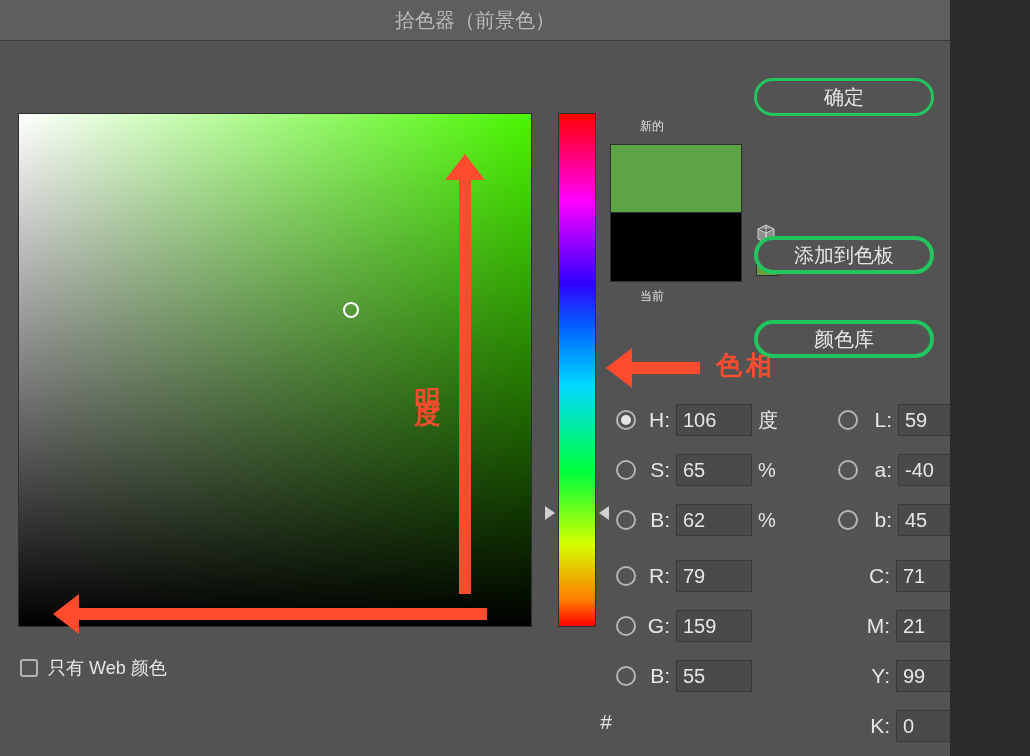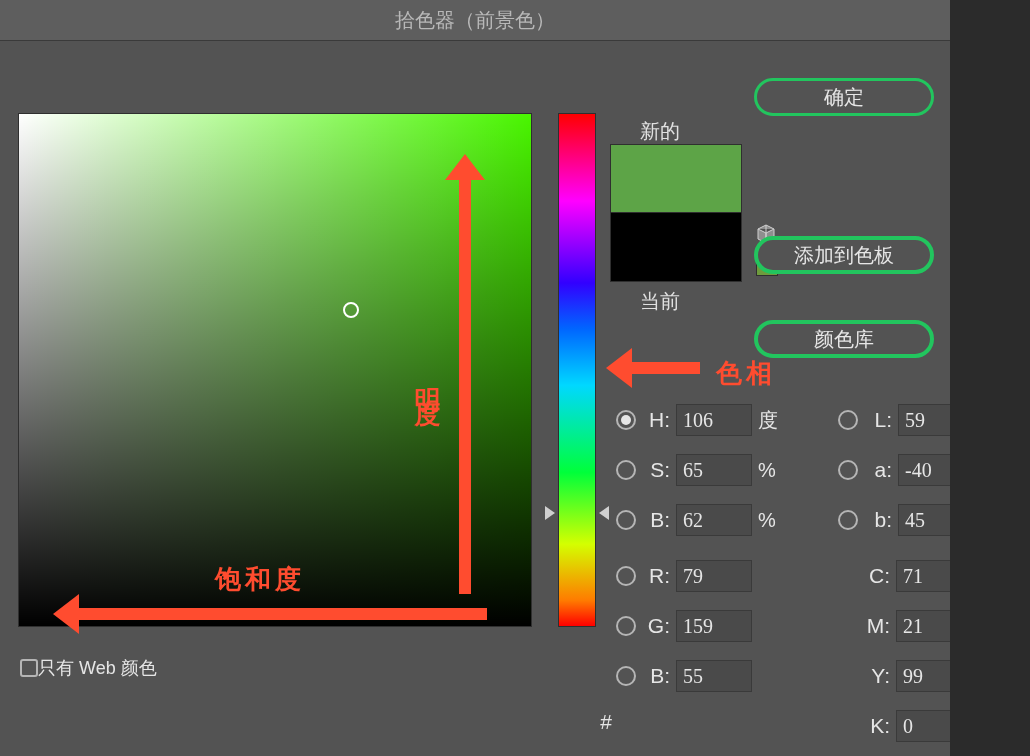--- a/index.html
+++ b/index.html
@@ -18,40 +18,40 @@
   
   .hue-slider{position:absolute;left:558px;top:73px;width:36px;height:512px;border:1px solid #2f2f2f;cursor:ns-resize;
     background:linear-gradient(to bottom,
       #ff0000 0%, #ff00ff 17%, #3200ff 33%, #0066ff 42%, #00d8ff 53%, #00ff3a 70%, #d4ff00 84%, #ff7b00 95%, #ff0000 100%);}
   .hue-thumb{position:absolute;left:-14px;width:64px;height:14px;pointer-events:none;}
   .tri-left,.tri-right{position:absolute;top:0;width:0;height:0;border-top:7px solid transparent;border-bottom:7px solid transparent;}
   .tri-left{left:0;border-left:10px solid #d0d0d0;}
   .tri-right{right:0;border-right:10px solid #d0d0d0;}
 
   
-  .swatch-label{position:absolute;color:#e0e0e0;font-size:20px;}
+  .swatch-label{position:absolute;color:#e0e0e0;font-size:12px;}
   .swatch{position:absolute;border:1px solid #2f2f2f;}
   .mini-swatch{position:absolute;width:20px;height:20px;border:1px solid #2f2f2f;}
 
   
   .btn{position:absolute;right:16px;width:180px;height:38px;background:#535353;border:4px solid #22c55e;border-radius:20px;color:#e6e6e6;font-size:20px;cursor:pointer;}
   .btn.primary{border-width:3px;}
 
   
   .row{position:absolute;display:flex;align-items:center;gap:6px;}
   .radio{width:20px;height:20px;border:2px solid #b5b5b5;border-radius:50%;box-sizing:border-box;display:inline-flex;align-items:center;justify-content:center;cursor:pointer;}
   .radio.on .dot{width:10px;height:10px;border-radius:50%;background:#e6e6e6;}
   .row label{min-width:28px;font-size:21px;color:#e6e6e6;text-align:right;}
-  .num{width:62px;height:30px;background:#4a4a4a;border:1px solid #3a3a3a;color:#e6e6e6;font-size:20px;padding:0 6px;box-sizing:content-box;text-align:left;font-family:Liberation Serif, serif;}
+  .num{width:62px;height:30px;background:#4a4a4a;border:1px solid #3a3a3a;color:#e6e6e6;font-size:20px;padding:0 6px;box-sizing:content-box;text-align:left;}
   .num.active{border:2px solid #72a7ff;}
   .unit{color:#e6e6e6;font-size:20px;min-width:22px;}
   .lab-right{min-width:28px;text-align:right;font-size:21px;}
 
   
-  .checkbox-row{position:absolute;display:flex;align-items:center;cursor:pointer;}
+  .checkbox-row{position:absolute;display:flex;align-items:center;gap:10px;cursor:pointer;}
   .checkbox{width:18px;height:18px;border:2px solid #b5b5b5;border-radius:3px;box-sizing:border-box;}
 
   
   .anno{position:absolute;color:#ff4c2f;font-size:26px;font-weight:600;pointer-events:none;}
   .arrow-v{position:absolute;background:#ff4c2f;width:12px;pointer-events:none;}
   .arrow-v::before{content:"";position:absolute;left:-14px;top:-20px;border-left:20px solid transparent;border-right:20px solid transparent;border-bottom:26px solid #ff4c2f;}
   .arrow-h{position:absolute;background:#ff4c2f;height:12px;pointer-events:none;}
   .arrow-h::before{content:"";position:absolute;top:-14px;left:-24px;border-top:20px solid transparent;border-bottom:20px solid transparent;border-right:26px solid #ff4c2f;}
   .arrow-h2{position:absolute;background:#ff4c2f;height:12px;pointer-events:none;}
   .arrow-h2::before{content:"";position:absolute;top:-14px;left:-24px;border-top:20px solid transparent;border-bottom:20px solid transparent;border-right:26px solid #ff4c2f;}
@@ -67,32 +67,31 @@
 
   <div class="content">
 
     <div class="color-field">
       <div class="picker-cursor" style="left:324px;top:188px;"></div>
 
       <div class="arrow-v" style="left:440px;top:60px;height:420px;"></div>
       <div class="anno" style="left:392px;top:254px;writing-mode:vertical-rl;letter-spacing:10px;">明度</div>
 
       <div class="arrow-h" style="left:58px;top:494px;width:410px;"></div>
-      <div class="anno" style="left:196px;top:448px;letter-spacing:4px;">饱和度</div>
     </div>
 
     <div class="hue-slider">
       <div class="hue-thumb" style="top:392px;">
         <span class="tri-left"></span>
           <span class="tri-right"></span>
       </div>
     </div>
 
     <div class="arrow-h2" style="left:630px;top:322px;width:70px;"></div>
-    <div class="anno" style="left:716px;top:316px;letter-spacing:4px;">色相</div>
+    <div class="anno" style="left:716px;top:308px;letter-spacing:4px;">色相</div>
 
     <div class="swatch-label" style="left:640px;top:78px;">新的</div>
     <div class="swatch" style="left:610px;top:104px;width:130px;height:68px;background:#5DA447;"></div>
     <div class="swatch" style="left:610px;top:172px;width:130px;height:68px;background:#000;"></div>
     <div class="swatch-label" style="left:640px;top:248px;">当前</div>
 
     <div class="cube-icon" style="left:756px;top:184px;">
       <svg viewBox="0 0 20 20">
           <path d="M10 1 L18 5 L18 15 L10 19 L2 15 L2 5 Z M10 1 L10 19 M2 5 L10 9 L18 5 M10 9 L10 19" fill="#8e8e8e" stroke="#d0d0d0" stroke-width="1"></path>
         </svg>

